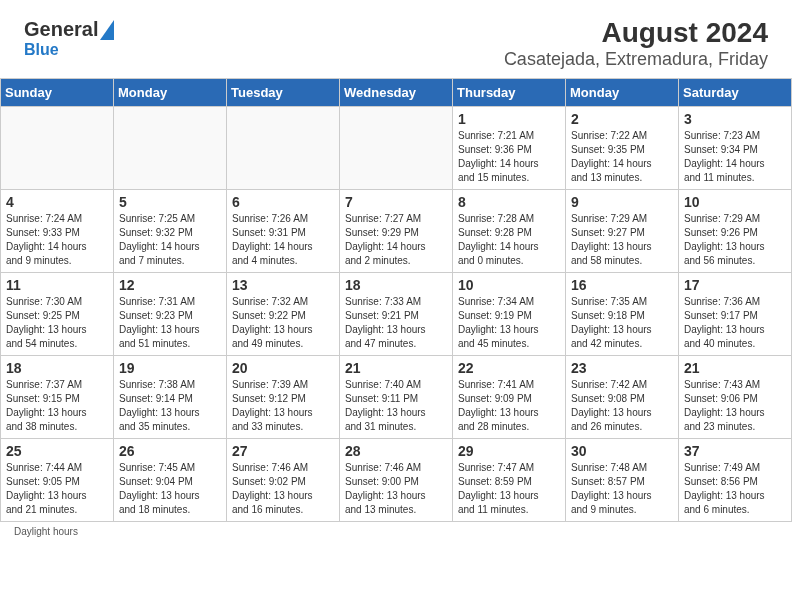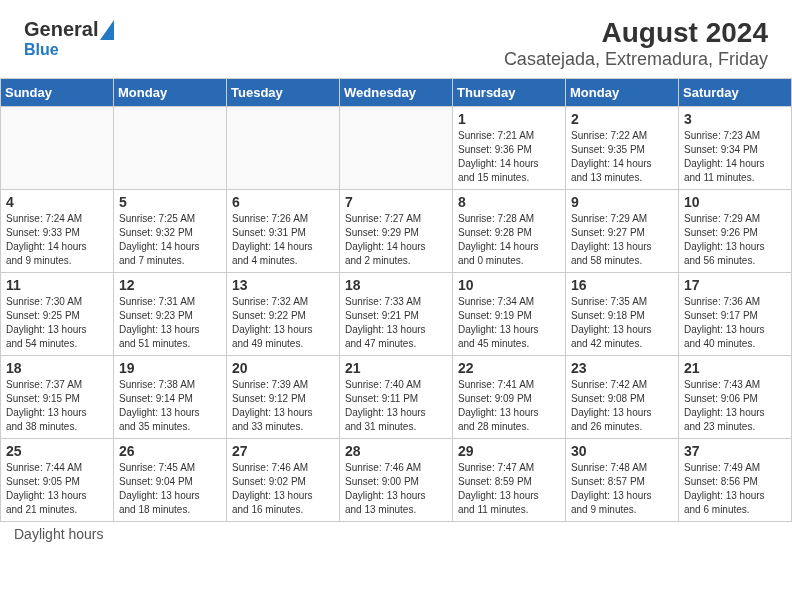--- a/index.html
+++ b/index.html
@@ -66,21 +66,21 @@
       font-weight: bold;
       color: #333;
       margin-bottom: 2px;
     }
     .day-detail {
       font-size: 10px;
       color: #333;
       line-height: 1.4;
     }
     .footer-note {
-      font-size: 14px;
+      font-size: 10px;
       color: #555;
       padding: 4px 14px 8px 14px;
     }
     .logo-row {
       display: flex;
       align-items: center;
     }
     .logo-text-general {
       font-size: 20px;
       font-weight: bold;

